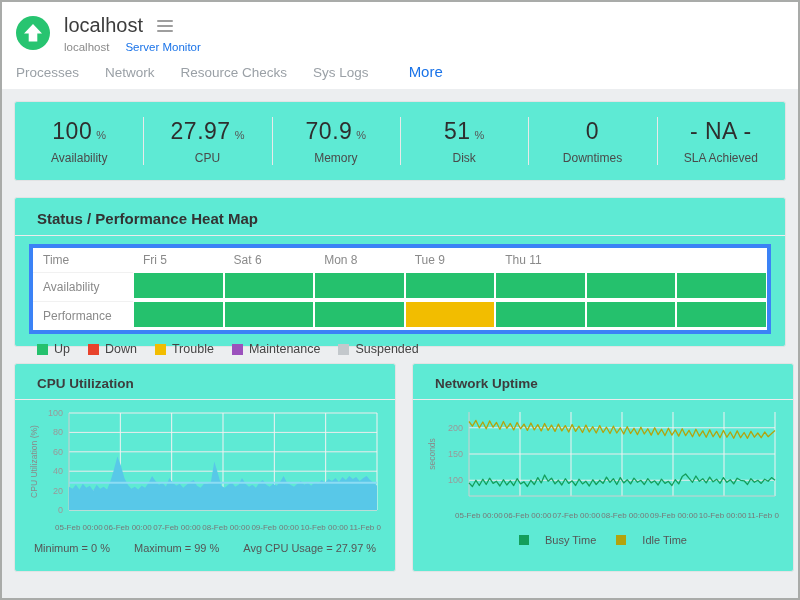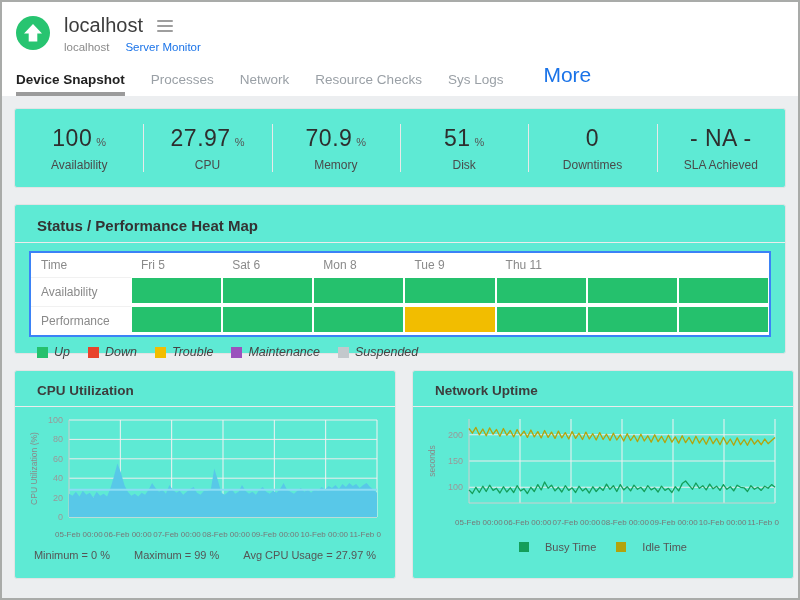--- a/index.html
+++ b/index.html
@@ -17,45 +17,45 @@
   .hamburger { display:flex; flex-direction:column; gap:3px; cursor:pointer; padding:2px; }
   .hamburger span { display:block; width:16px; height:2px; background:#9e9e9e; border-radius:1px; }
   .breadcrumb { display:flex; gap:16px; margin-top:4px; font-size:11.5px; }
   .bc-device { color:#8a8a8a; }
   .bc-type { color:#1a73e8; cursor:pointer; }
 
   
   .tabs { display:flex; align-items:flex-end; gap:26px; margin-top:10px; padding-left:0; }
   .tab { font-size:13.5px; color:#9aa0a6; padding-bottom:9px; cursor:pointer; white-space:nowrap; }
   .tab.active { color:#222; font-weight:bold; border-bottom:4px solid #9b9b9b; padding-bottom:5px; }
-  .tab.more { font-size:21px; color:#1a73e8; margin-left:14px; }
+  .tab.more { font-size:15px; color:#1a73e8; margin-left:14px; }
 
   
   .page-body { flex:1 1 auto; background:#eceef0; padding:12px; overflow:hidden; }
 
   .card { background:#5eead4; border:1px solid #e2e3e4; border-radius:3px; }
 
   
   .stats { display:flex; height:80px; }
   .stat-cell { flex:1 1 0; display:flex; flex-direction:column; align-items:center; justify-content:center; position:relative; }
   .stat-cell + .stat-cell::before { content:""; position:absolute; left:0; top:15px; bottom:15px; width:1px; background:#e9e9e9; }
   .stat-value-line { display:flex; align-items:baseline; gap:4px; }
   .stat-value { font-size:23px; color:#2e2e2e; letter-spacing:0.5px; }
   .stat-unit { font-size:11px; color:#555; }
   .stat-label { font-size:12px; color:#4a4a4a; margin-top:6px; }
 
   
   .heatmap-card { margin-top:16px; padding:10px 14px 8px 14px; height:150px; }
   .card-title-row { font-size:15px; font-weight:bold; color:#333; padding:2px 0 8px 8px; border-bottom:1px solid #ececec; margin:0 -14px; padding-left:22px; }
-  .hm-table { margin-top:8px; border:2px solid #3b82f6; background:#fff; }
+  .hm-table { margin-top:8px; border:4px solid #3b82f6; background:#fff; }
   .hm-grid-row { display:grid; grid-template-columns:100px repeat(7, 1fr); }
   .hm-head-cell { font-size:12px; color:#8a8a8a; padding:5px 0 5px 10px; }
   .hm-label-cell { font-size:12px; color:#8a8a8a; padding:7px 0 7px 10px; border-top:1px solid #f1f1f1; }
   .hm-cell { margin:1px; height:25px; }
-  .hm-legend { display:flex; gap:18px; margin-top:8px; padding-left:8px; align-items:center;font-style:italic; }
+  .hm-legend { display:flex; gap:18px; margin-top:8px; padding-left:8px; align-items:center; }
   .hm-legend-item { display:flex; align-items:center; gap:6px; }
   .hm-swatch { width:11px; height:11px; display:inline-block; }
   .hm-legend-label { font-size:12.5px; color:#444; }
 
   
   .charts-row { display:flex; gap:16px; margin-top:16px; }
   .chart-card { flex:1 1 0; height:209px; padding:10px 14px; }
   .chart-title { font-size:13.5px; font-weight:bold; color:#3d3d3d; padding:2px 0 8px 8px; border-bottom:1px solid #ececec; margin:0 -14px; padding-left:22px; }
   .chart-area { margin-top:6px; }
   .x-labels { display:flex; justify-content:space-between; font-size:8px; color:#777; margin-left:30px; margin-top:1px; }
@@ -85,21 +85,20 @@
               <span></span>
             </span>
         </div>
         <div class="breadcrumb">
           <span class="bc-device">localhost</span>
           <span class="bc-type">Server Monitor</span>
         </div>
       </div>
     </div>
     <div class="tabs">
-      <span class="tab active">Device Snapshot</span>
       <span class="tab">Processes</span>
       <span class="tab">Network</span>
       <span class="tab">Resource Checks</span>
       <span class="tab">Sys Logs</span>
       <span class="tab more">More</span>
     </div>
   </div>
 
   <div class="page-body">
 

